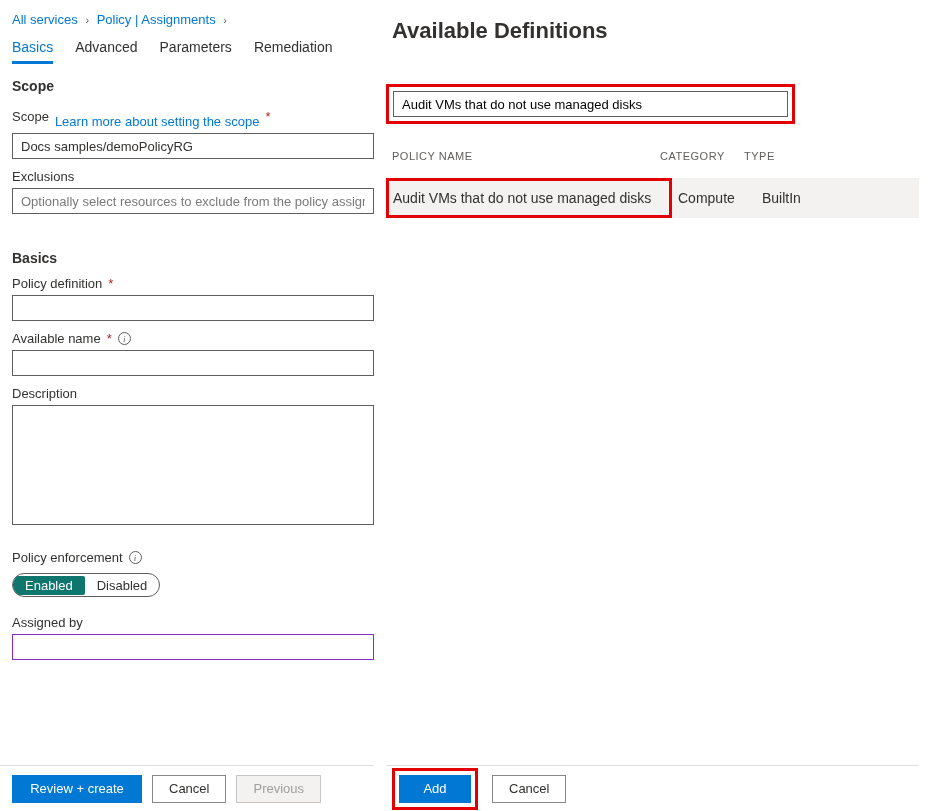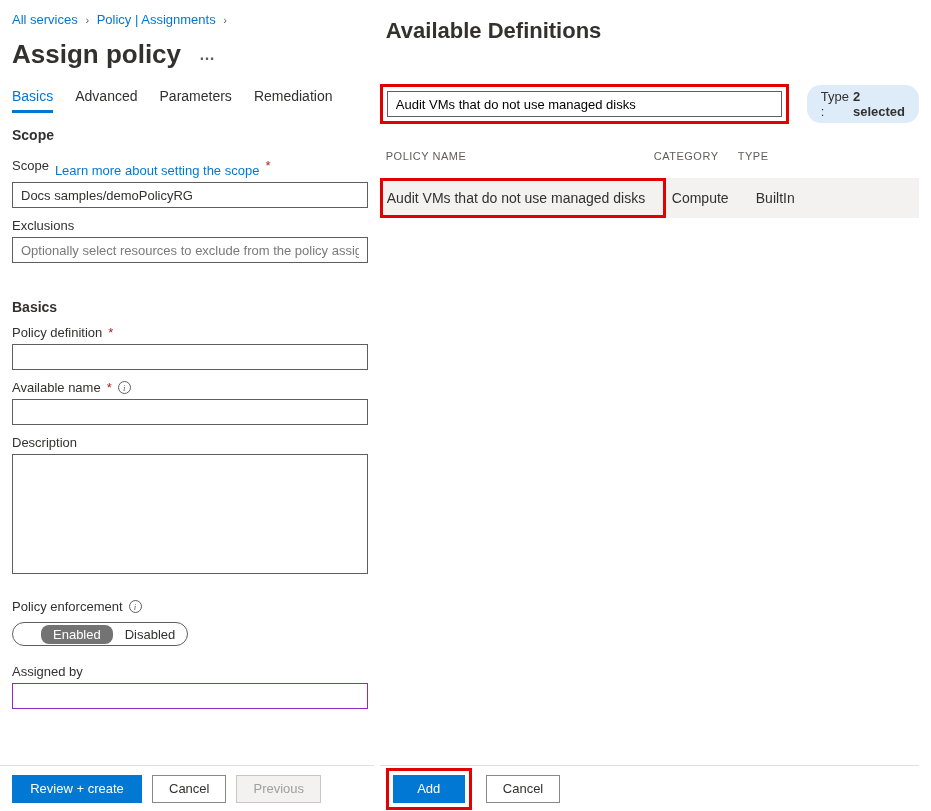--- a/index.html
+++ b/index.html
@@ -49,21 +49,21 @@
   .text-input.purple { border: 1px solid #8c2bbf; }
   .text-input::placeholder { color:#7a7a7a; }
   textarea.text-input { height: 120px; resize:none; }
 
   
   .toggle {
     display:inline-flex; border:1px solid #605e5c; border-radius:14px;
     overflow:hidden; height:24px; align-items:center; margin-top:4px;
   }
   .toggle-opt { padding: 2px 12px; font-size:13px; cursor:pointer; color:#323130; }
-  .toggle-opt.active { background:#737373; color:#fff; border-radius:8px;margin-left:28px; }
+  .toggle-opt.active { background:#0f766e; color:#fff; border-radius:2px; }
 
   
   .footer {
     position:absolute; bottom:0; left:0; width:374px; height:46px;
     border-top:1px solid #e1dfdd; display:flex; align-items:center;
     gap:10px; padding:4px 12px; background:#fff;
   }
   .btn { height:28px; padding:0 16px; font-size:13px; border:1px solid #8a8886; background:#fff; color:#323130; cursor:pointer; display:inline-flex; align-items:center; justify-content:center;}
   .btn.primary { background:#0078d4; border-color:#0078d4; color:#fff; }
   .btn.disabled { background:#f3f2f1; color:#a19f9d; border-color:#c8c6c4; cursor:not-allowed; }
@@ -111,24 +111,20 @@
 <div class="root">
 
   <div class="left-pane">
     <div class="breadcrumb">
       <a>All services</a>
       <span class="sep">›</span>
       <a>Policy | Assignments</a>
       <span class="sep">›</span>
     </div>
 
-    <div class="page-title">
-      <span>Assign policy</span>
-      <span class="ellipsis-btn">…</span>
-    </div>
 
     <div class="tab-row">
       <div class="tab active">Basics</div>
       <div class="tab">Advanced</div>
       <div class="tab">Parameters</div>
       <div class="tab">Remediation</div>
     </div>
 
     
     <div class="section-header">Scope</div>
@@ -187,24 +183,20 @@
       <button class="btn disabled">Previous</button>
     </div>
   </div>
 
   <div class="right-pane">
     <div class="panel-title">Available Definitions</div>
 
     <div class="search-row">
       <div class="search-wrap">
         <input type="text" class="search-input" value="Audit VMs that do not use managed disks" style="">
-      </div>
-      <div class="type-pill">
-        <span>Type : </span>
-        <span class="count">2 selected</span>
       </div>
     </div>
 
     <div class="list-header">
       <div class="col-name">Policy name</div>
       <div class="col-cat">Category</div>
       <div class="col-type">Type</div>
     </div>
 
     <div class="list-row">

